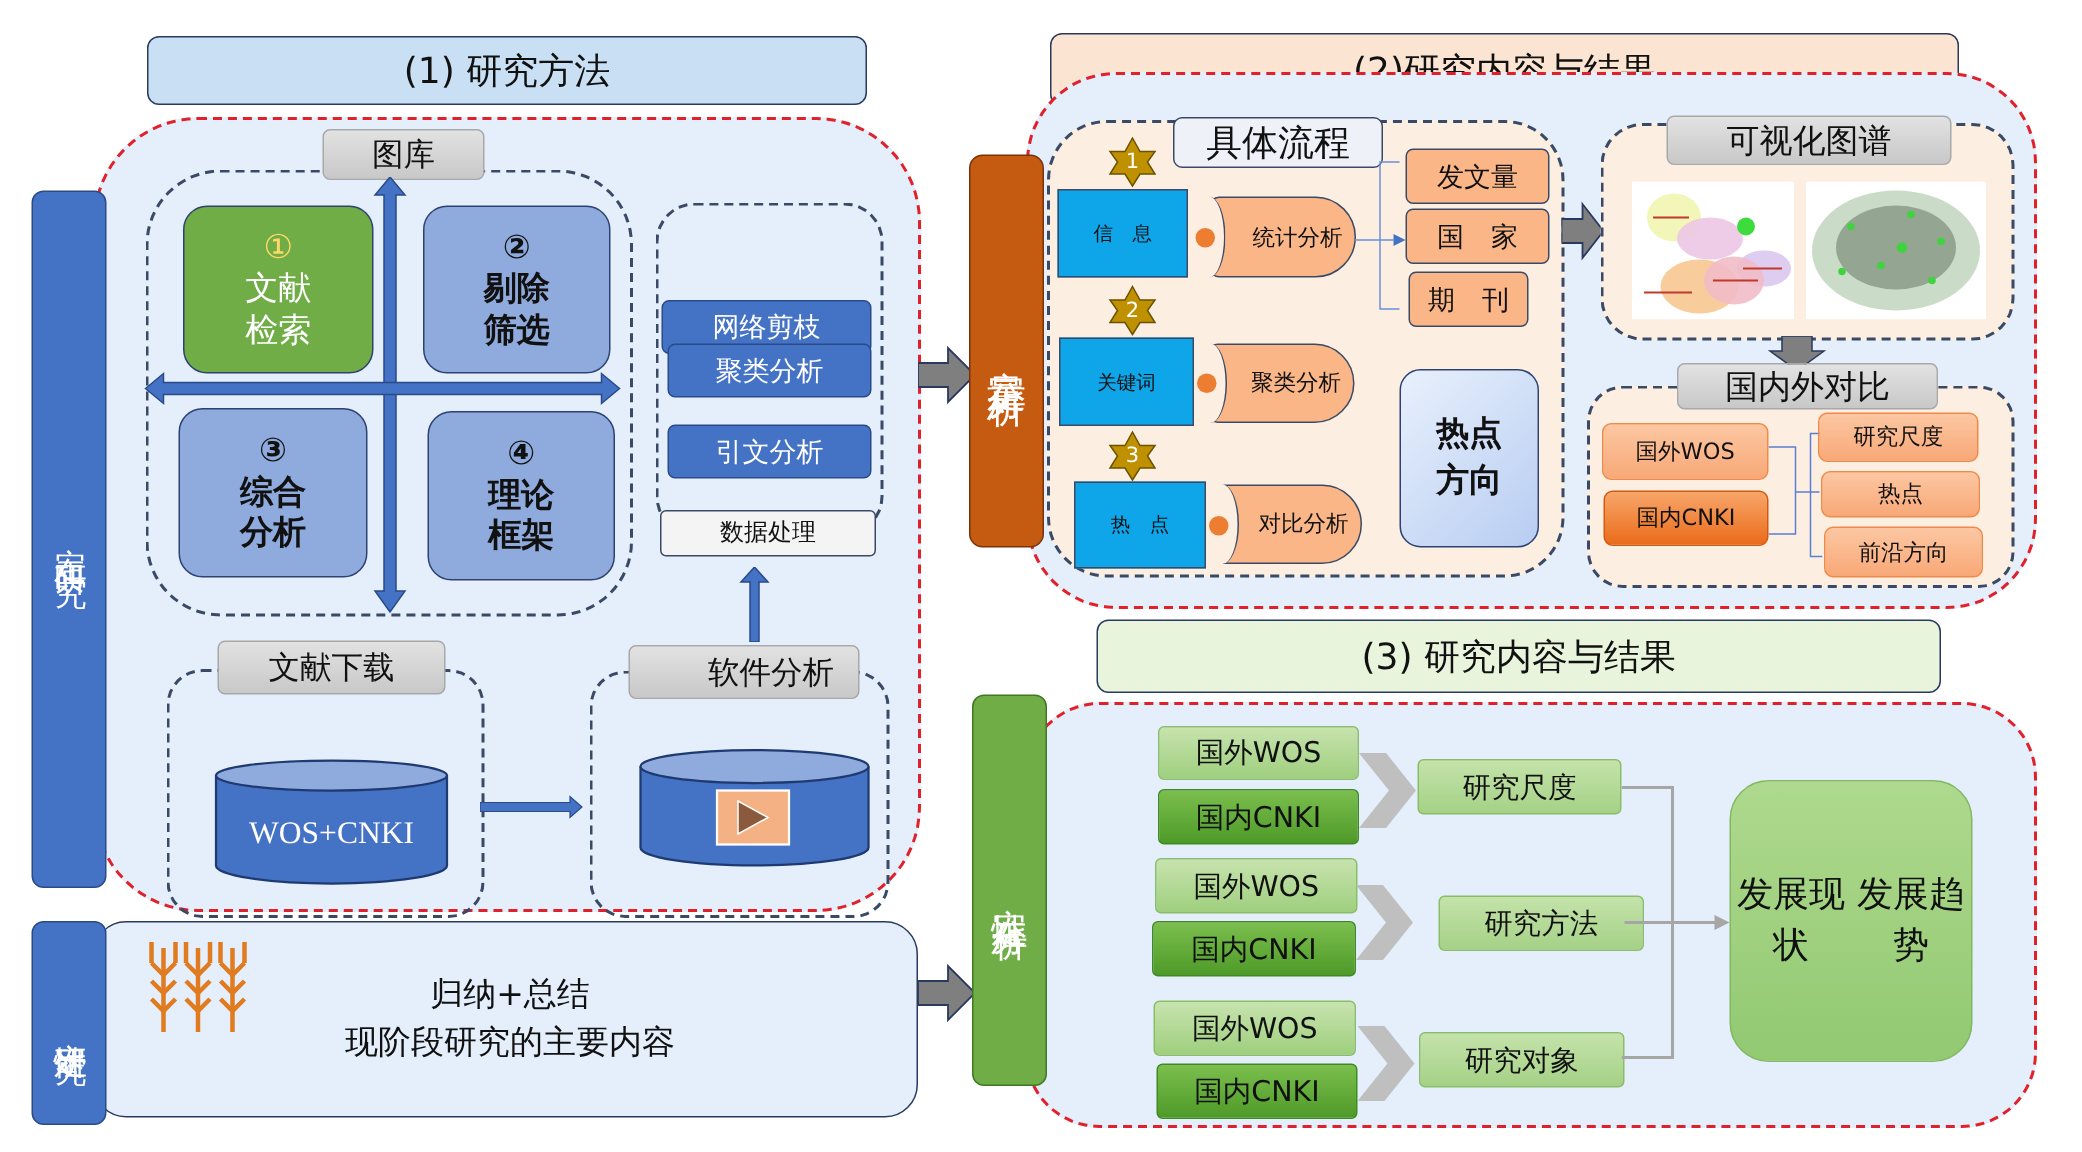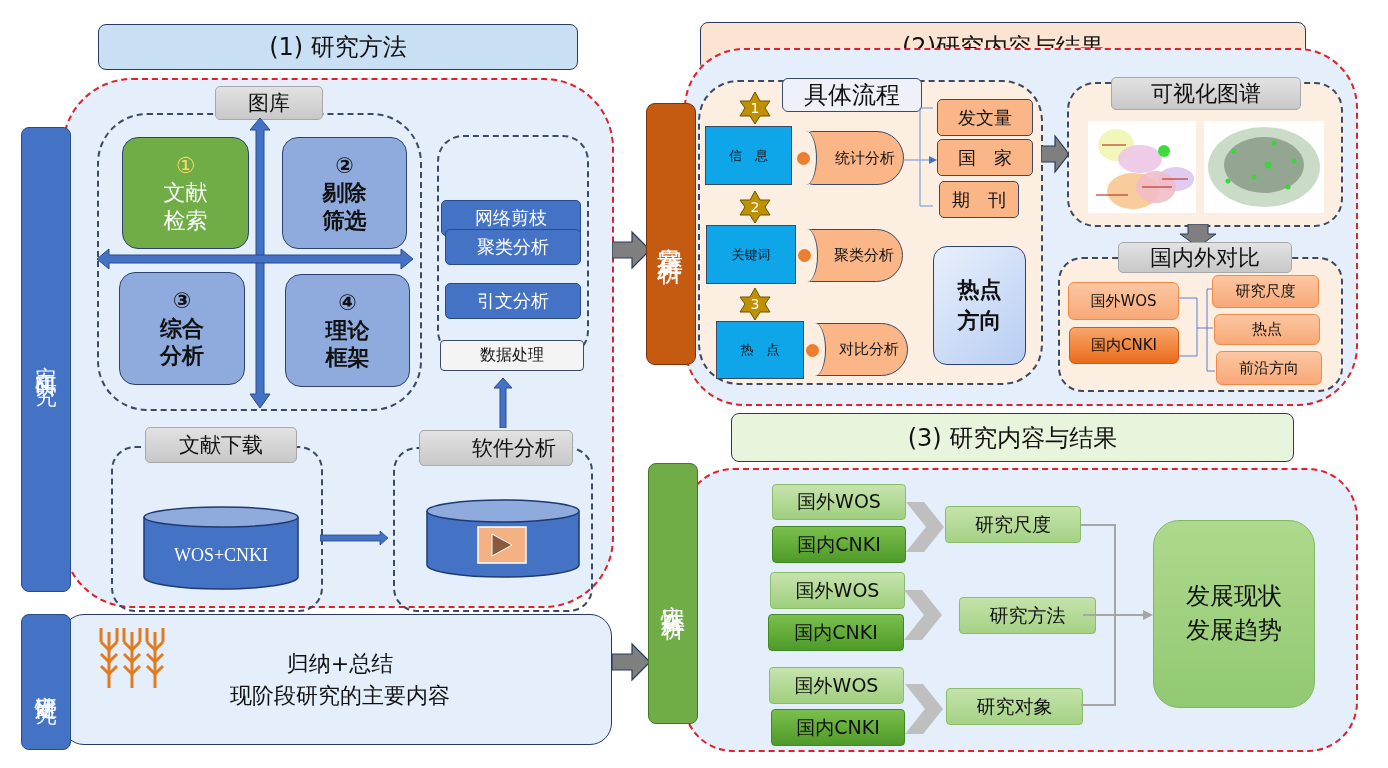--- a/index.html
+++ b/index.html
@@ -93,21 +93,21 @@
 </svg>
 
 <div class="abs dashbox" style="left:111px;top:446px;width:212px;height:166px;border-radius:24px;"></div>
 <div class="abs graylabel center" style="left:145px;top:427px;width:152px;height:36px;">
   <span>文献下载</span>
 </div>
 <svg class="abs" style="left:142px;top:505px;" width="160" height="86">
   <path d="M2,12 L2,72 A77,12 0 0 0 156,72 L156,12" fill="#4472c4" stroke="#1f3a70" stroke-width="1.5"></path>
   <ellipse cx="79" cy="12" rx="77" ry="10" fill="#8faadc" stroke="#1f3a70" stroke-width="1.5"></ellipse>
 </svg>
-<div class="abs center" style="left:142px;top:535px;width:158px;height:40px;color:#fff;font-family:'Liberation Serif',serif;font-size:18px;">
+<div class="abs center" style="left:142px;top:535px;width:158px;height:40px;color:#fff;font-family:'Liberation Serif',serif;font-size:21px;">
   <span>WOS+CNKI</span>
 </div>
 
 <svg class="abs" style="left:320px;top:530px;" width="70" height="16">
   <polygon points="0,5 60,5 60,1 68,8 60,15 60,11 0,11" fill="#4472c4" stroke="#2a4a88" stroke-width="0.8"></polygon>
 </svg>
 
 <div class="abs dashbox" style="left:393px;top:447px;width:200px;height:165px;border-radius:24px;"></div>
 <div class="abs graylabel center" style="left:419px;top:430px;width:154px;height:36px;padding-left:36px;">
   <span>软件分析</span>
@@ -346,16 +346,16 @@
 </div>
 
 <svg class="abs" style="left:1081px;top:520px;" width="75" height="190">
   <g stroke="#a6a6a6" stroke-width="2" fill="none">
     <path d="M0,5 L34,5 L34,185 L0,185"></path>
     <line x1="2" y1="95" x2="64" y2="95"></line>
   </g>
   <polygon points="62,90 72,95 62,100" fill="#a6a6a6"></polygon>
 </svg>
 
-<div class="abs center" style="left:1153px;top:520px;width:162px;height:188px;background:linear-gradient(#aed98e,#92c971);border:1px solid #82b862;border-radius:26px;flex-direction:column;font-size:24px;line-height:1.4;">
+<div class="abs center" style="left:1153px;top:520px;width:162px;height:188px;background:linear-gradient(#aed98e,#92c971);border:1px solid #82b862;border-radius:26px;flex-direction:row;font-size:24px;line-height:1.4;">
   <span>发展现状</span>
   <span>发展趋势</span>
 </div>
 
 </body></html>

